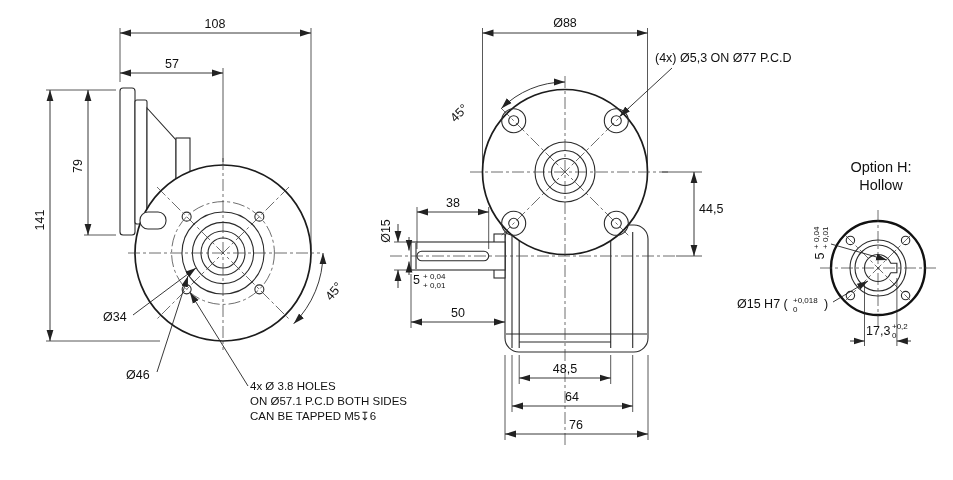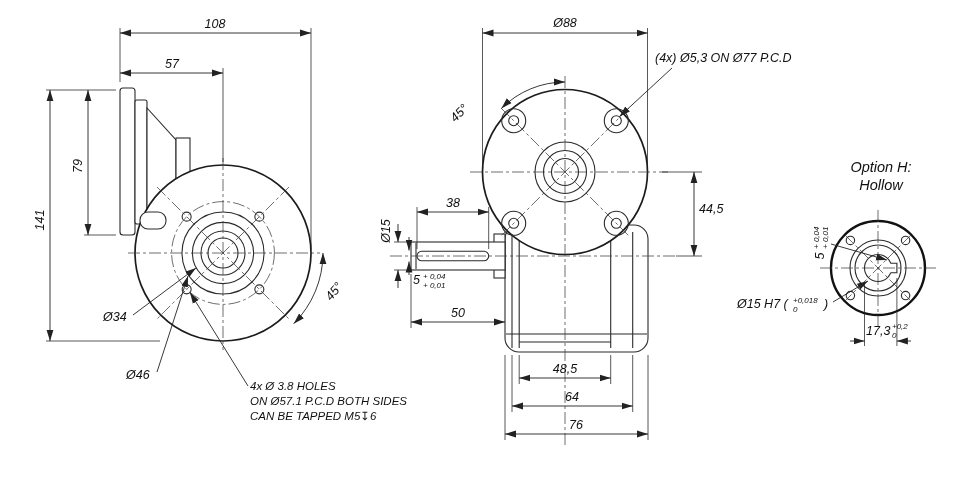--- a/index.html
+++ b/index.html
@@ -1,17 +1,17 @@
 <!DOCTYPE html>
 <html><head>
 <meta charset="utf-8">
 <style>
   html,body{margin:0;padding:0;background:#ffffff;}
   .stage{position:relative;width:953px;height:480px;background:#ffffff;overflow:hidden;
-         font-family:"Liberation Sans","DejaVu Sans",sans-serif;font-style:italic;}
+         font-family:"Liberation Sans","DejaVu Sans",sans-serif;}
   svg{display:block;}
   svg text{font-family:"Liberation Sans","DejaVu Sans",sans-serif;fill:#111;}
   .td{font-size:12.5px;}
   .ts{font-size:8px;}
   .tn{font-size:11.5px;}
   .tt{font-size:14.5px;}
   .ln{stroke:#2b2b2b;stroke-width:1.1;fill:none;}
   .lnf{stroke:#2b2b2b;stroke-width:1.1;fill:#ffffff;}
   .outline{stroke:#1c1c1c;stroke-width:1.7;fill:#ffffff;}
   .outlineb{stroke:#111;stroke-width:2.4;fill:#ffffff;}

